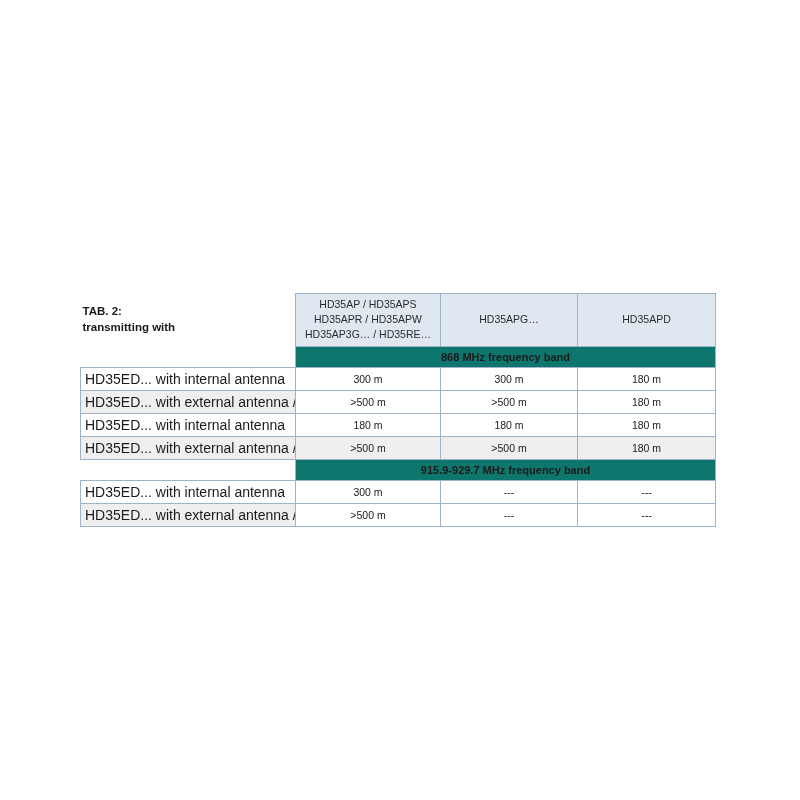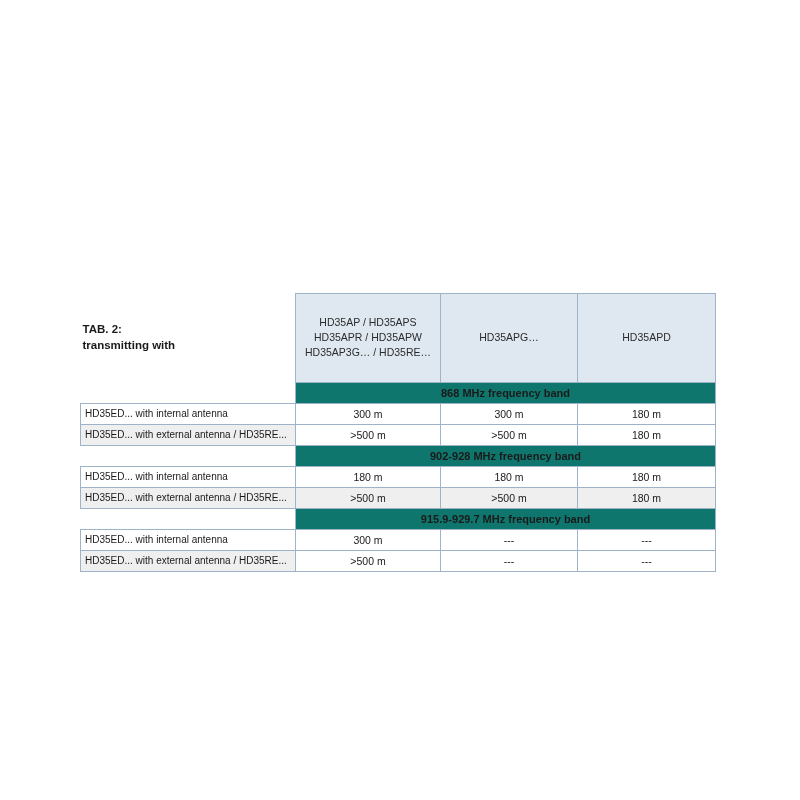--- a/index.html
+++ b/index.html
@@ -47,33 +47,33 @@
     line-height: 1.35;
     vertical-align: top;
     color: #1a1a1a;
   }
   .hdr-cell {
     background: #dfe8f1;
     text-align: center;
     font-size: 10.5px;
     line-height: 1.45;
     color: #2b2b2b;
-    padding: 21px 3px !important;
+    padding: 3px 3px !important;
   }
   .band-cell {
     background: #0f766e;
     text-align: center;
     font-weight: bold;
     font-size: 11px;
     padding: 4px 0 !important;
     color: #1a1a1a;
   }
   .rowlabel-cell {
     background: #ffffff;
-    font-size: 10px;
+    font-size: 14px;
     padding: 3px 0 3px 4px !important;
     white-space: nowrap;
     overflow: hidden;
     color: #1a1a1a;
   }
   .rowlabel-cell.shaded {
     background: #efefef;
   }
   .val-cell {
     text-align: center;
@@ -134,24 +134,20 @@
           <td class="val-cell">180 m</td>
         </tr>
         <tr>
           <td class="rowlabel-cell shaded">HD35ED... with external antenna / HD35RE...</td>
           <td class="val-cell">&gt;500 m</td>
           <td class="val-cell">&gt;500 m</td>
           <td class="val-cell">180 m</td>
         </tr>
 
         <tr>
-          <td class="spacer-left"></td>
-          <td class="band-cell" colspan="3">902-928 MHz frequency band</td>
-        </tr>
-        <tr>
           <td class="rowlabel-cell">HD35ED... with internal antenna</td>
           <td class="val-cell">180 m</td>
           <td class="val-cell">180 m</td>
           <td class="val-cell">180 m</td>
         </tr>
         <tr>
           <td class="rowlabel-cell shaded">HD35ED... with external antenna / HD35RE...</td>
           <td class="val-cell shaded">&gt;500 m</td>
           <td class="val-cell shaded">&gt;500 m</td>
           <td class="val-cell shaded">180 m</td>

